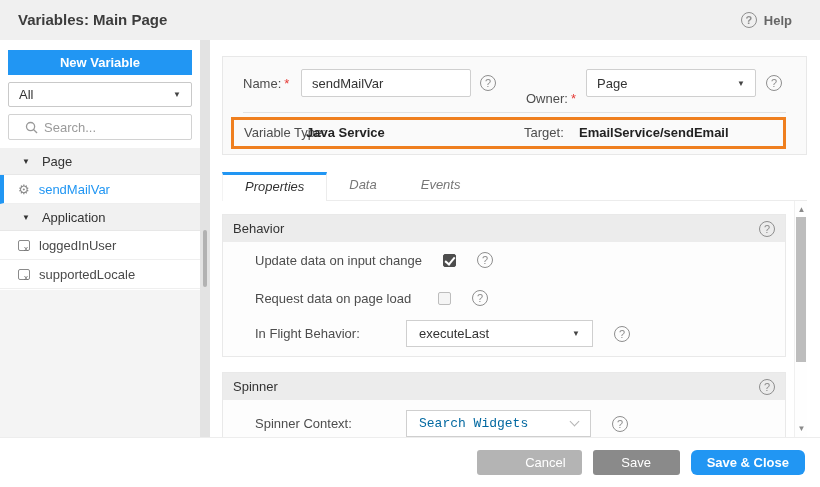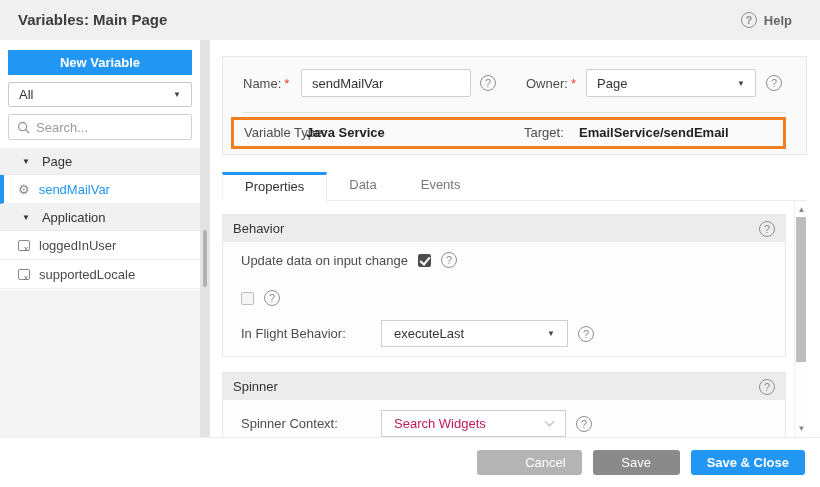--- a/index.html
+++ b/index.html
@@ -17,21 +17,21 @@
   
   .sidebar { position:absolute; top:40px; left:0; width:200px; bottom:50px; background:#f4f4f4; }
   .sidebar .top-white { position:absolute; top:0; left:0; right:0; height:250px; background:#fff; }
   .btn-new { position:absolute; left:8px; top:10px; width:184px; height:25px; background:#2196f3; color:#fff;
              border:none; border-radius:0; font-weight:bold; font-size:13px; font-family:inherit; cursor:pointer; }
   .filter-select { position:absolute; left:8px; top:42px; width:184px; height:25px; border:1px solid #c9c9c9; border-radius:2px;
              background:#fff; display:flex; align-items:center; padding:0 10px; cursor:pointer; }
   .filter-select .lbl { flex:1; color:#333; }
   .caret { font-size:8px; color:#444; }
   .search-box { position:absolute; left:8px; top:74px; width:184px; height:26px; border:1px solid #d2d2d2; border-radius:2px;
-             background:#fff; display:flex; align-items:center; gap:6px; padding:0 8px; }
+             background:#fff; display:flex; align-items:center; gap:6px; padding:0 16px; }
   .search-box .ph { color:#9b9b9b; }
 
   .tree { position:absolute; left:0; right:0; top:108px; }
   .tree-group { height:27px; background:#f1f1f1; border-bottom:1px solid #e7e7e7; display:flex; align-items:center; gap:12px;
                 padding-left:22px; cursor:pointer; }
   .tree-group .caret { font-size:8px; color:#333; }
   .tree-item { height:29px; background:#fff; border-bottom:1px solid #efefef; display:flex; align-items:center; gap:9px;
                padding-left:18px; cursor:pointer; color:#4a4a4a; }
   .tree-item.selected { border-left:4px solid #2196f3; padding-left:14px; color:#2196f3; }
   .gear-ic { font-size:13px; color:#8a8a8a; line-height:1; }
@@ -44,74 +44,74 @@
   
   .main { position:absolute; left:210px; top:40px; right:0; bottom:50px; background:#fff; }
 
   .summary-card { position:absolute; left:12px; top:16px; right:13px; height:99px; background:#fafafa; border:1px solid #e8e8e8; }
   .field-label { color:#4d4d4d; }
   .req { color:#e53935; margin-left:3px; }
   .name-label { position:absolute; left:20px; top:19px; }
   .name-input { position:absolute; left:78px; top:12px; width:170px; height:28px; border:1px solid #cfcfcf; border-radius:2px;
                 padding:0 10px; font-family:inherit; font-size:13px; color:#333; background:#fff; }
   .help-name { position:absolute; left:257px; top:18px; }
-  .owner-label { position:absolute; left:303px; top:19px;text-align:right; }
+  .owner-label { position:absolute; left:303px; top:34px;text-align:right; }
   .owner-select { position:absolute; left:363px; top:12px; width:170px; height:28px; border:1px solid #cfcfcf; border-radius:2px;
                 background:#fff; display:flex; align-items:center; padding:0 10px; cursor:pointer; }
   .owner-select .lbl { flex:1; }
   .help-owner { position:absolute; left:543px; top:18px; }
   .card-divider { position:absolute; left:20px; right:20px; top:55px; border-bottom:1px solid #e2e2e2; }
   .type-box { position:absolute; left:8px; top:60px; width:555px; height:32px; border:3px solid #ef7f1f; background:#fafafa; }
   .type-box span { position:absolute; top:5px; }
   .vt-label { left:10px; color:#4d4d4d; }
   .vt-value { left:72px; color:#222; font-weight:bold; }
   .tg-label { left:290px; color:#4d4d4d; }
   .tg-value { left:345px; color:#222; font-weight:bold; }
 
   .tabs { position:absolute; left:12px; top:132px; right:13px; height:29px; border-bottom:1px solid #ececec; display:flex; }
-  .tab { padding:0 22px; line-height:26px; color:#777; cursor:pointer; }
+  .tab { padding:0 22px; line-height:26px; color:#777; cursor:pointer;font-style:italic; }
   .tab.active { background:#fff; border-top:3px solid #2196f3; border-right:1px solid #ececec; border-left:1px solid #f3f3f3;
                 line-height:24px; color:#333; margin-bottom:-1px; }
 
   .content { position:absolute; left:12px; top:161px; right:30px; bottom:0; background:#fff; overflow:hidden; }
   .section { position:absolute; left:0; right:4px; border:1px solid #e9e9e9; background:#fdfdfd; }
   .section-head { height:27px; background:#ececec; display:flex; align-items:center; padding:0 10px; color:#333; }
   .section-head .sh-title { flex:1; }
   .section.behavior { top:13px; height:143px; }
   .section.spinner { top:171px; height:120px; }
-  .prow { position:absolute; left:18px; display:flex; align-items:center; gap:10px; }
+  .prow { position:absolute; left:32px; display:flex; align-items:center; gap:21px; }
   .row-update { top:37px; }
   .row-request { top:75px; }
   .row-inflight { top:105px; }
   .row-spinctx { top:37px; }
   .cb { width:13px; height:13px; border:1px solid #bdbdbd; background:#f5f5f5; border-radius:2px; position:relative; cursor:pointer; }
   .cb.checked { background:#4d4d4d; border-color:#4d4d4d; }
   .cb.checked::after { content:""; position:absolute; left:3px; top:0px; width:4px; height:8px;
                        border:solid #fff; border-width:0 2px 2px 0; transform:rotate(40deg); }
   .ctl-label { color:#4d4d4d; width:130px; }
   .sel { width:187px; height:27px; border:1px solid #cfcfcf; border-radius:0; background:#fff; display:flex;
          align-items:center; padding:0 12px; cursor:pointer; }
   .sel .lbl { flex:1; color:#333; }
-  .sel .lbl.placeholder { color:#be185d; }
+  .sel .lbl.placeholder { color:#0369a1;font-family:Liberation Mono, monospace; }
   .chev { width:7px; height:7px; border:solid #b5b5b5; border-width:0 1px 1px 0; transform:rotate(45deg); margin-top:-4px; }
 
   .scrollbar { position:absolute; right:13px; top:161px; bottom:0; width:13px; background:#fefefe; border-left:1px solid #f0f0f0; }
   .scrollbar .arrow { position:absolute; left:0; width:13px; height:13px; font-size:8px; color:#8a8a8a; text-align:center; line-height:13px; }
   .scrollbar .up { top:2px; }
   .scrollbar .down { bottom:2px; }
   .scrollbar .sthumb { position:absolute; left:1px; width:10px; top:16px; height:145px; background:#bdbdbd; }
 
   
   .footer { position:absolute; left:0; right:0; bottom:0; height:50px; background:#fff; border-top:1px solid #ededed;
             display:flex; align-items:center; justify-content:flex-end; gap:11px; padding-right:15px; }
   .fbtn { height:25px; min-width:87px; padding:0 16px; border:none; border-radius:3px; color:#fff; font-size:13px;
           font-family:inherit; cursor:pointer; }
   .fbtn.cancel { background:#b4b4b4;padding-left:48px; }
   .fbtn.save { background:#8a8a8a; }
-  .fbtn.save-close { background:#2196f3; font-weight:bold; }
+  .fbtn.save-close { background:#2196f3; font-weight:bold;border-radius:6px; }
 </style>
 </head>
 <body>
 
 <div class="app">
 
   <div class="header">
     <div class="title">Variables: Main Page</div>
     <div class="help">
       <span class="qicon">?</span>
@@ -198,20 +198,21 @@
         <div class="section-head">
           <span class="sh-title">Behavior</span>
           <span class="qicon">?</span>
         </div>
         <div class="prow row-update">
           <span style="color:#4d4d4d;">Update data on input change</span>
           <span class="cb checked" id="cb-update"></span>
           <span class="qicon">?</span>
         </div>
         <div class="prow row-request">
+          <span style="color:#4d4d4d; width:162px;">Request data on page load</span>
           <span class="cb" id="cb-request"></span>
           <span class="qicon">?</span>
         </div>
         <div class="prow row-inflight">
           <span class="ctl-label">In Flight Behavior:</span>
           <div class="sel">
             <span class="lbl">executeLast</span>
             <span class="caret">▼</span>
           </div>
           <span class="qicon">?</span>

